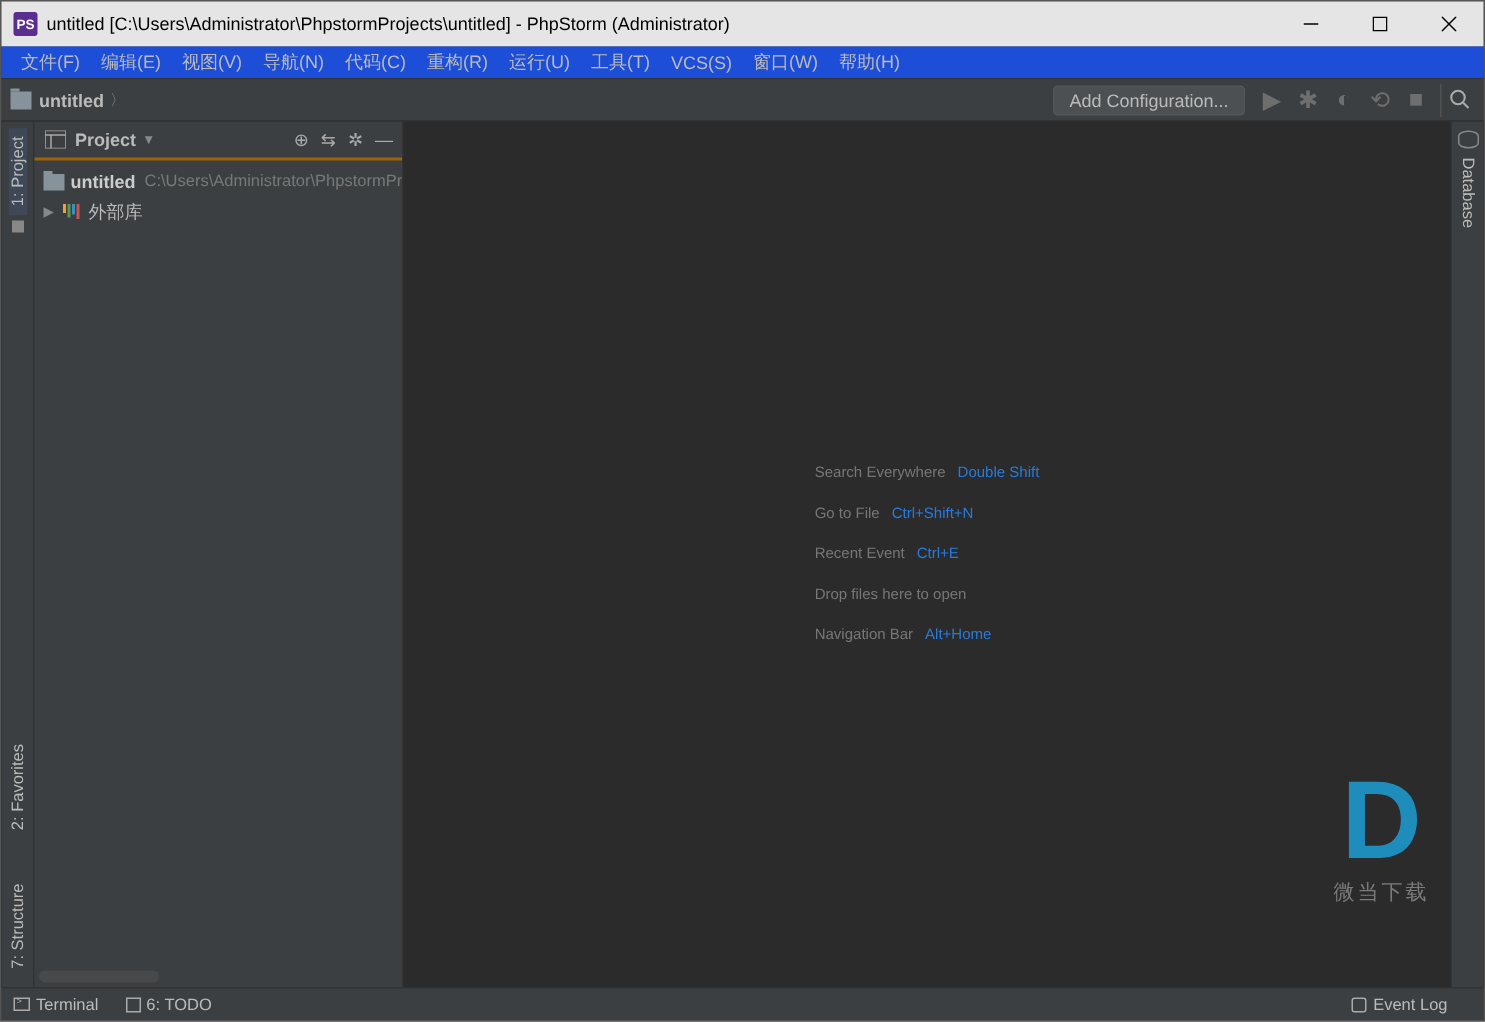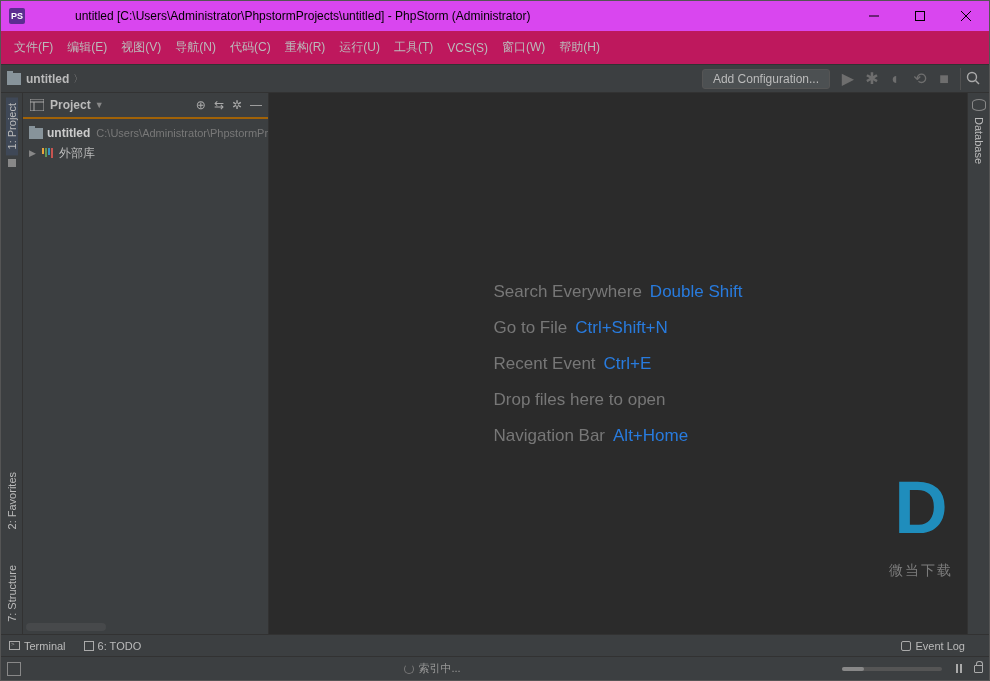--- a/index.html
+++ b/index.html
@@ -1,26 +1,26 @@
 <!DOCTYPE html>
 <html><head>
 <meta charset="utf-8">
 <style>
 * { margin:0; padding:0; box-sizing:border-box; font-family:"Segoe UI","Microsoft YaHei",sans-serif; }
 body { width:990px; height:681px; background:#fff; overflow:hidden; position:relative; }
 .window { width:990px; height:681px; border:1px solid #555; display:flex; flex-direction:column; background:#3c3f41; }
 
-.titlebar { height:30px; background:#d946ef; display:flex; align-items:center; padding-left:8px; color:#000; font-size:12px;gap:44px; }
+.titlebar { height:30px; background:#e5e5e5; display:flex; align-items:center; padding-left:8px; color:#000; font-size:12px; }
 .app-icon { width:16px; height:16px; background:#5c2d91; color:#fff; font-size:9px; font-weight:bold; display:flex; align-items:center; justify-content:center; border-radius:2px; margin-right:6px; }
 .title-text { flex:1; }
 .win-controls { display:flex; }
 .win-btn { width:46px; height:30px; display:flex; align-items:center; justify-content:center; font-size:14px; cursor:pointer; }
 .win-btn svg { width:10px; height:10px; }
 
-.menubar { height:34px; background:#be185d; display:flex; align-items:center; padding:0 6px; border-bottom:1px solid #323232; }
+.menubar { height:22px; background:#1d4ed8; display:flex; align-items:center; padding:0 6px; border-bottom:1px solid #323232; }
 .menu-item { color:#bbb; font-size:12px; padding:2px 7px; cursor:pointer; }
 
 .navbar { height:28px; background:#3c3f41; display:flex; align-items:center; padding:0 6px; border-bottom:1px solid #323232; }
 .crumb-icon { width:14px; height:12px; background:#87939a; margin-right:5px; position:relative; }
 .crumb-icon::before { content:""; position:absolute; top:-2px; left:0; width:6px; height:2px; background:#87939a; }
 .crumb { color:#bbb; font-size:12px; font-weight:bold; }
 .crumb-arrow { color:#888; margin-left:4px; font-size:10px; }
 .spacer { flex:1; }
 .add-config { color:#bbb; font-size:12px; padding:2px 10px; border:1px solid #555; border-radius:3px; background:#4c5052; cursor:pointer; margin-right:6px; }
 .tool-icon { width:22px; height:22px; display:flex; align-items:center; justify-content:center; color:#6e6e6e; cursor:pointer; margin:0 1px; }
@@ -49,21 +49,21 @@
 .folder-ico::before { content:""; position:absolute; top:-2px; left:0; width:6px; height:2px; background:#87939a; }
 .tree-name { font-weight:bold; color:#ccc; }
 .tree-path { color:#787878; margin-left:6px; font-size:11px; }
 .scratch-ico { width:12px; height:12px; border-radius:50%; background:#3592c4; position:relative; }
 .scratch-ico::after { content:""; position:absolute; width:5px; height:5px; border:1px solid #eee; border-radius:50%; top:3px; left:3px; }
 .lib-ico { display:flex; gap:1px; }
 .lib-ico span { width:2px; background:#e8a33d; }
 .lib-ico span:nth-child(1){height:6px} .lib-ico span:nth-child(2){height:9px;background:#619651} .lib-ico span:nth-child(3){height:7px;background:#3592c4} .lib-ico span:nth-child(4){height:10px;background:#c75450}
 
 .editor { flex:1; background:#2b2b2b; display:flex; align-items:center; justify-content:center; position:relative; }
-.hints { color:#777; font-size:17px; }
+.hints { color:#777; font-size:10px; }
 .hint-row { margin:16px 0; }
 .hint-key { color:#287bde; margin-left:8px; }
 
 .right-stripe { width:22px; background:#3c3f41; border-left:1px solid #323232; display:flex; flex-direction:column; align-items:center; padding-top:6px; }
 .db-icon { width:14px; height:12px; border:1px solid #888; border-radius:50%/30%; position:relative; }
 
 .bottom-tools { height:22px; background:#3c3f41; border-top:1px solid #323232; display:flex; align-items:center; padding:0 8px; font-size:11px; color:#bbb; }
 .btool { display:flex; align-items:center; gap:4px; margin-right:18px; cursor:pointer; }
 .term-ico { width:11px; height:9px; border:1px solid #aaa; position:relative; }
 .term-ico::after { content:">"; position:absolute; font-size:6px; color:#aaa; left:1px; top:-1px; }
@@ -76,21 +76,21 @@
 .spinner { display:inline-block; width:10px; height:10px; border:1px solid #777; border-top-color:transparent; border-radius:50%; margin-right:4px; vertical-align:middle; }
 .progress { width:100px; height:4px; background:#555; border-radius:2px; margin:0 8px; position:relative; }
 .progress-fill { position:absolute; left:0; top:0; height:100%; width:22%; background:#888; border-radius:2px; }
 .pause-ico { display:flex; gap:2px; margin:0 6px; cursor:pointer; }
 .pause-ico span { width:2px; height:9px; background:#aaa; }
 .lock-ico { width:9px; height:8px; border:1px solid #aaa; border-radius:1px; position:relative; margin-left:6px; cursor:pointer; }
 .lock-ico::before { content:""; position:absolute; width:5px; height:4px; border:1px solid #aaa; border-bottom:none; border-radius:3px 3px 0 0; top:-5px; left:1px; }
 
 .watermark { position:absolute; right:14px; bottom:54px; opacity:.85; text-align:center; pointer-events:none; }
 .wm-d { font-size:74px; font-weight:bold; color:#1e9fd6; font-family:Arial; line-height:.9; }
-.wm-txt { color:#8a8a8a; font-size:14px; letter-spacing:2px; margin-top:20px; }
+.wm-txt { color:#8a8a8a; font-size:14px; letter-spacing:2px; margin-top:5px; }
 .hscroll { position:absolute; bottom:0; left:0; width:80px; height:8px; background:#47494b; border-radius:4px; margin:3px; }
 </style>
 </head>
 <body>
 
 <div class="window">
 
   <div class="titlebar">
     <div class="app-icon">PS</div>
     <div class="title-text">untitled [C:\Users\Administrator\PhpstormProjects\untitled] - PhpStorm (Administrator)</div>
@@ -232,25 +232,13 @@
         <span class="todo-ico"></span>
         <span>6: TODO</span>
       </div>
     <div class="spacer"></div>
     <div class="btool" style="margin-right:16px">
         <span class="evt-ico"></span>
         <span>Event Log</span>
       </div>
   </div>
 
-  <div class="statusbar">
-    <div class="status-sq"></div>
-    <div class="status-center"><span class="spinner"></span><span>索引中...</span></div>
-    <div class="progress">
-        <div class="progress-fill"></div>
-      </div>
-    <div class="pause-ico">
-        <span></span>
-        <span></span>
-      </div>
-    <div class="lock-ico"></div>
-  </div>
 </div>
 
 </body></html>

